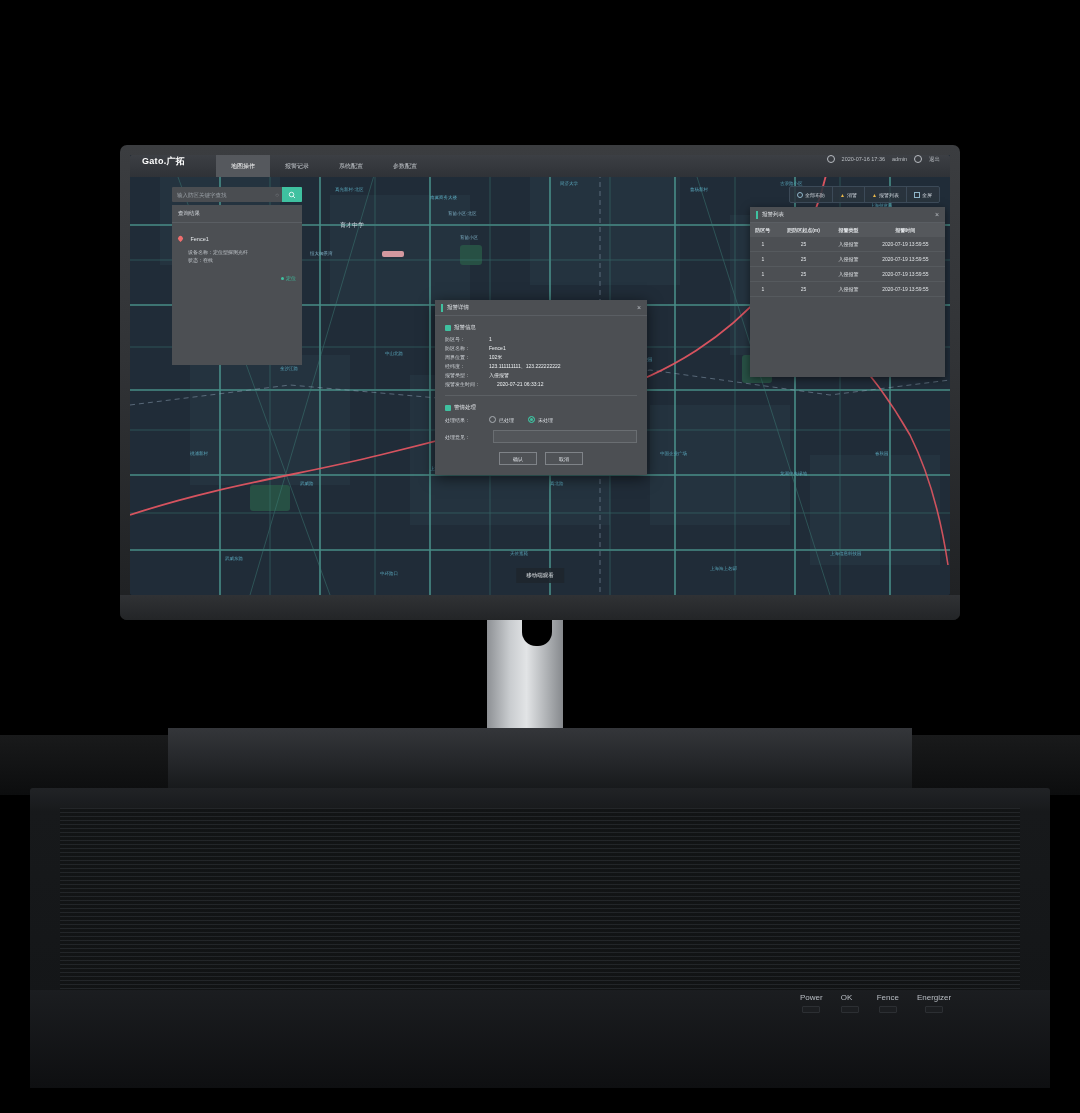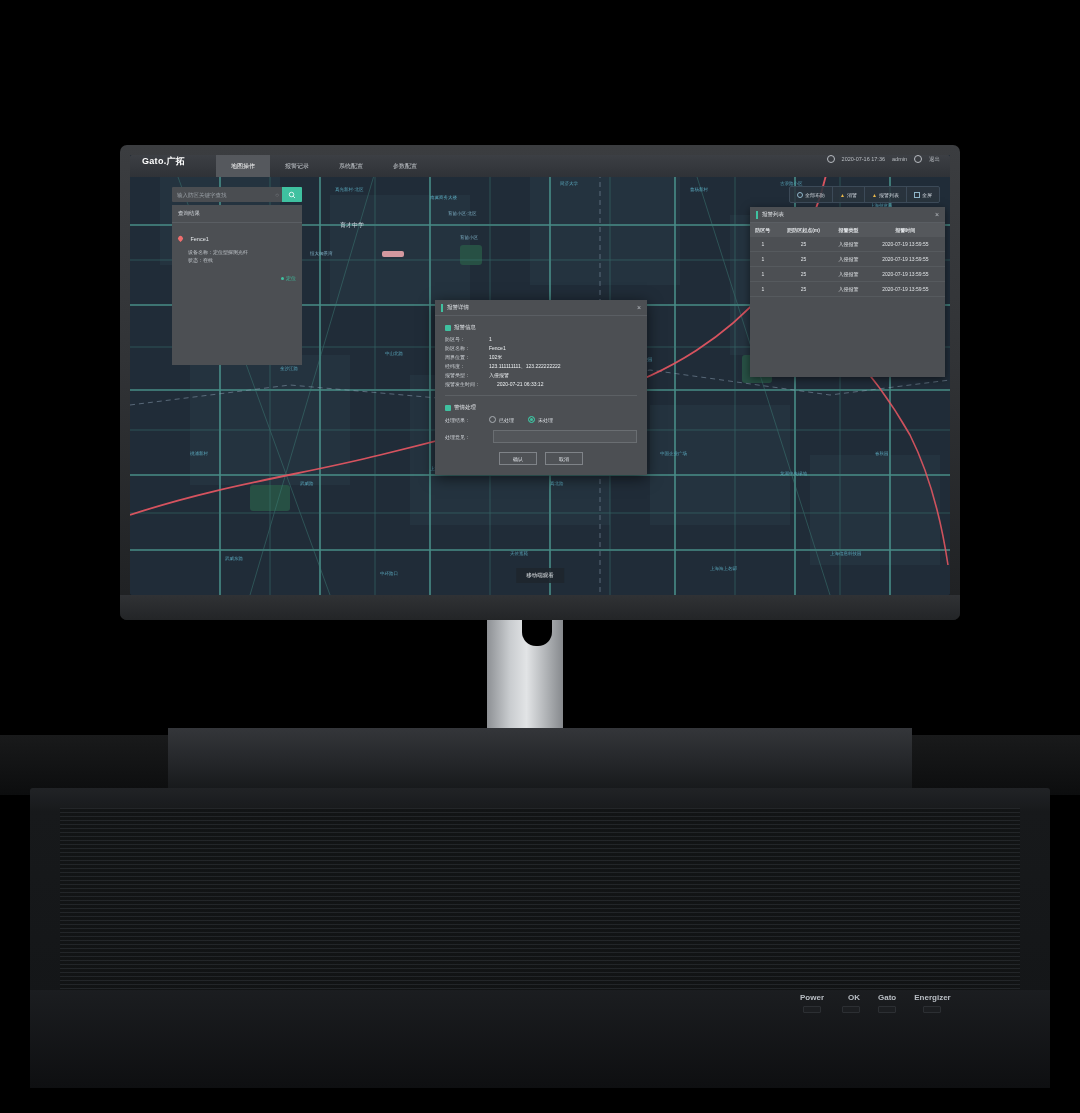--- a/index.html
+++ b/index.html
@@ -106,21 +106,21 @@
     background:linear-gradient(180deg,#34363a 0%,#232528 60%,#17191b 100%);}
   .rack{position:absolute;left:30px;top:788px;width:1020px;height:300px;
     background:linear-gradient(180deg,#212326 0%,#17191b 8%,#131517 92%,#0b0c0d 100%);
     border-radius:3px;}
   .vents{position:absolute;left:60px;top:808px;width:960px;height:186px;
     background:repeating-linear-gradient(180deg,#25282b 0px,#25282b 1px,#111314 1px,#111314 4px);
     opacity:.85;}
   .rack-face{position:absolute;left:30px;top:990px;width:1020px;height:98px;
     background:linear-gradient(180deg,#1b1d20,#0e0f11);}
   .leds{position:absolute;left:800px;top:993px;display:flex;gap:18px;}
-  .led{text-align:right;font-weight:bold;}
+  .led{text-align:left;}
   .led-label{font-size:8px;color:#b9bec4;font-family:"Liberation Sans",sans-serif;}
   .led-lamp{width:16px;height:5px;margin:4px auto 0;background:#1c1e21;border:1px solid #2c2f33;border-radius:1px;}
 </style>
 </head>
 <body>
 
 <div class="scene">
 
   <div class="monitor">
     <div class="monitor-inner">
@@ -413,21 +413,21 @@
   <div class="leds">
     <div class="led">
       <div class="led-label">Power</div>
       <div class="led-lamp"></div>
     </div>
     <div class="led">
       <div class="led-label">OK</div>
       <div class="led-lamp"></div>
     </div>
     <div class="led">
-      <div class="led-label">Gato</div>
+      <div class="led-label">Fence</div>
       <div class="led-lamp"></div>
     </div>
     <div class="led">
       <div class="led-label">Energizer</div>
       <div class="led-lamp"></div>
     </div>
   </div>
 
 </div>
 

